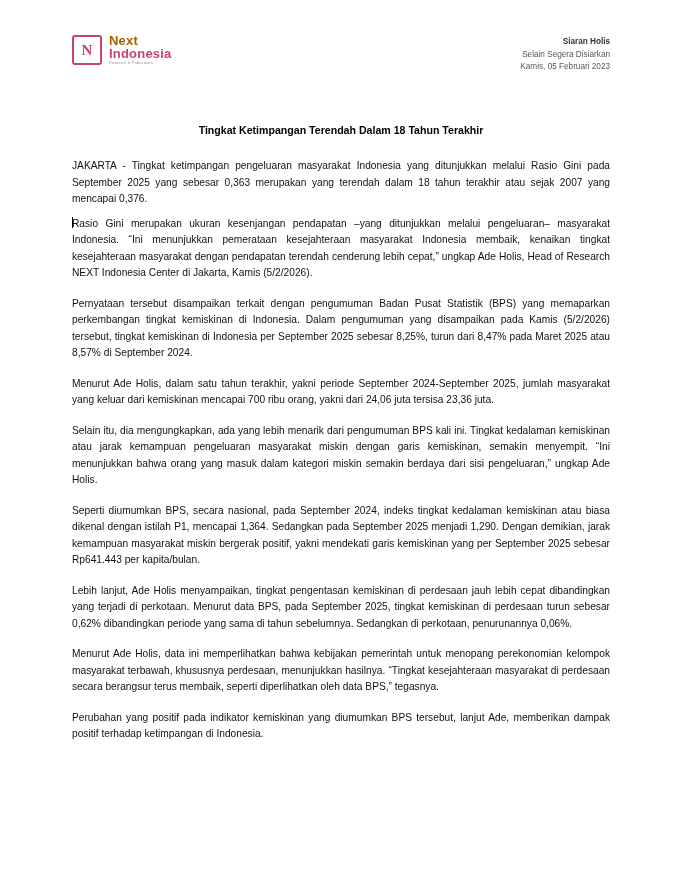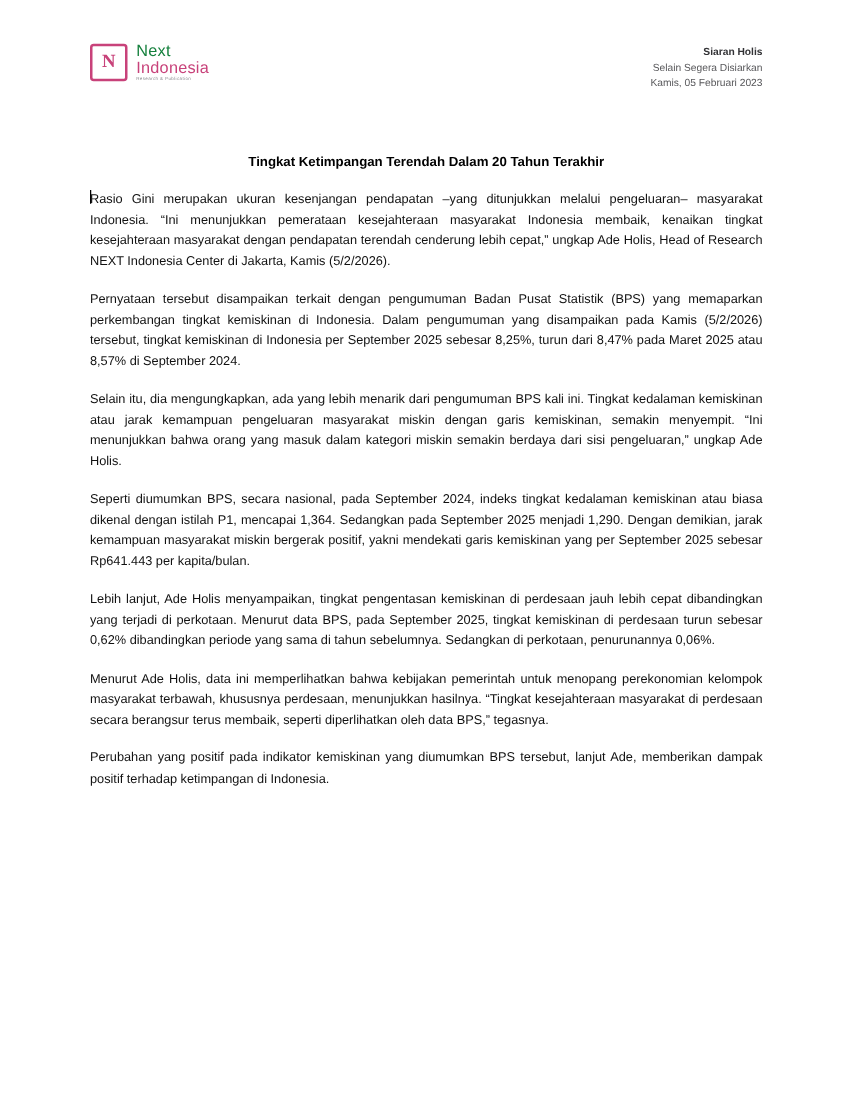--- a/index.html
+++ b/index.html
@@ -52,27 +52,27 @@
     font-size: 15px;
     font-weight: bold;
     color: #c8427a;
     font-family: "Liberation Serif", serif;
   }
   .logo-text {
     line-height: 1.02;
   }
   .logo-line1 {
     font-size: 13px;
-    font-weight: normal;
-    color: #15803d;
+    font-weight: bold;
+    color: #a16207;
     letter-spacing: 0.2px;
   }
   .logo-line2 {
     font-size: 13px;
-    font-weight: normal;
+    font-weight: bold;
     color: #c8427a;
     letter-spacing: 0.2px;
   }
   .logo-tag {
     font-size: 3.6px;
     color: #8c8c90;
     letter-spacing: 0.3px;
     margin-top: 1px;
   }
   .meta {
@@ -131,26 +131,28 @@
         <div class="logo-tag">Research &amp; Publication</div>
       </div>
     </div>
     <div class="meta">
       <div class="meta-strong">Siaran Holis</div>
       <div>Selain Segera Disiarkan</div>
       <div>Kamis, 05 Februari 2023</div>
     </div>
   </div>
 
-  <h1 class="doc-title">Tingkat Ketimpangan Terendah Dalam 20 Tahun Terakhir</h1>
+  <h1 class="doc-title">Tingkat Ketimpangan Terendah Dalam 18 Tahun Terakhir</h1>
 
   <div class="body-copy">
+    <p>JAKARTA - Tingkat ketimpangan pengeluaran masyarakat Indonesia yang ditunjukkan melalui Rasio Gini pada September 2025 yang sebesar 0,363 merupakan yang terendah dalam 18 tahun terakhir atau sejak 2007 yang mencapai 0,376.</p>
     <div class="caret-line"><span class="caret"></span></div>
     <p>Rasio Gini merupakan ukuran kesenjangan pendapatan –yang ditunjukkan melalui pengeluaran– masyarakat Indonesia. “Ini menunjukkan pemerataan kesejahteraan masyarakat Indonesia membaik, kenaikan tingkat kesejahteraan masyarakat dengan pendapatan terendah cenderung lebih cepat,” ungkap Ade Holis, Head of Research NEXT Indonesia Center di Jakarta, Kamis (5/2/2026).</p>
     <p>Pernyataan tersebut disampaikan terkait dengan pengumuman Badan Pusat Statistik (BPS) yang memaparkan perkembangan tingkat kemiskinan di Indonesia. Dalam pengumuman yang disampaikan pada Kamis (5/2/2026) tersebut, tingkat kemiskinan di Indonesia per September 2025 sebesar 8,25%, turun dari 8,47% pada Maret 2025 atau 8,57% di September 2024.</p>
+    <p>Menurut Ade Holis, dalam satu tahun terakhir, yakni periode September 2024-September 2025, jumlah masyarakat yang keluar dari kemiskinan mencapai 700 ribu orang, yakni dari 24,06 juta tersisa 23,36 juta.</p>
     <p>Selain itu, dia mengungkapkan, ada yang lebih menarik dari pengumuman BPS kali ini. Tingkat kedalaman kemiskinan atau jarak kemampuan pengeluaran masyarakat miskin dengan garis kemiskinan, semakin menyempit. “Ini menunjukkan bahwa orang yang masuk dalam kategori miskin semakin berdaya dari sisi pengeluaran,” ungkap Ade Holis.</p>
     <p>Seperti diumumkan BPS, secara nasional, pada September 2024, indeks tingkat kedalaman kemiskinan atau biasa dikenal dengan istilah P1, mencapai 1,364. Sedangkan pada September 2025 menjadi 1,290. Dengan demikian, jarak kemampuan masyarakat miskin bergerak positif, yakni mendekati garis kemiskinan yang per September 2025 sebesar Rp641.443 per kapita/bulan.</p>
     <p>Lebih lanjut, Ade Holis menyampaikan, tingkat pengentasan kemiskinan di perdesaan jauh lebih cepat dibandingkan yang terjadi di perkotaan. Menurut data BPS, pada September 2025, tingkat kemiskinan di perdesaan turun sebesar 0,62% dibandingkan periode yang sama di tahun sebelumnya. Sedangkan di perkotaan, penurunannya 0,06%.</p>
     <p>Menurut Ade Holis, data ini memperlihatkan bahwa kebijakan pemerintah untuk menopang perekonomian kelompok masyarakat terbawah, khususnya perdesaan, menunjukkan hasilnya. “Tingkat kesejahteraan masyarakat di perdesaan secara berangsur terus membaik, seperti diperlihatkan oleh data BPS,” tegasnya.</p>
     <p>Perubahan yang positif pada indikator kemiskinan yang diumumkan BPS tersebut, lanjut Ade, memberikan dampak positif terhadap ketimpangan di Indonesia.</p>
   </div>
 
 </div>
 
 </body></html>

